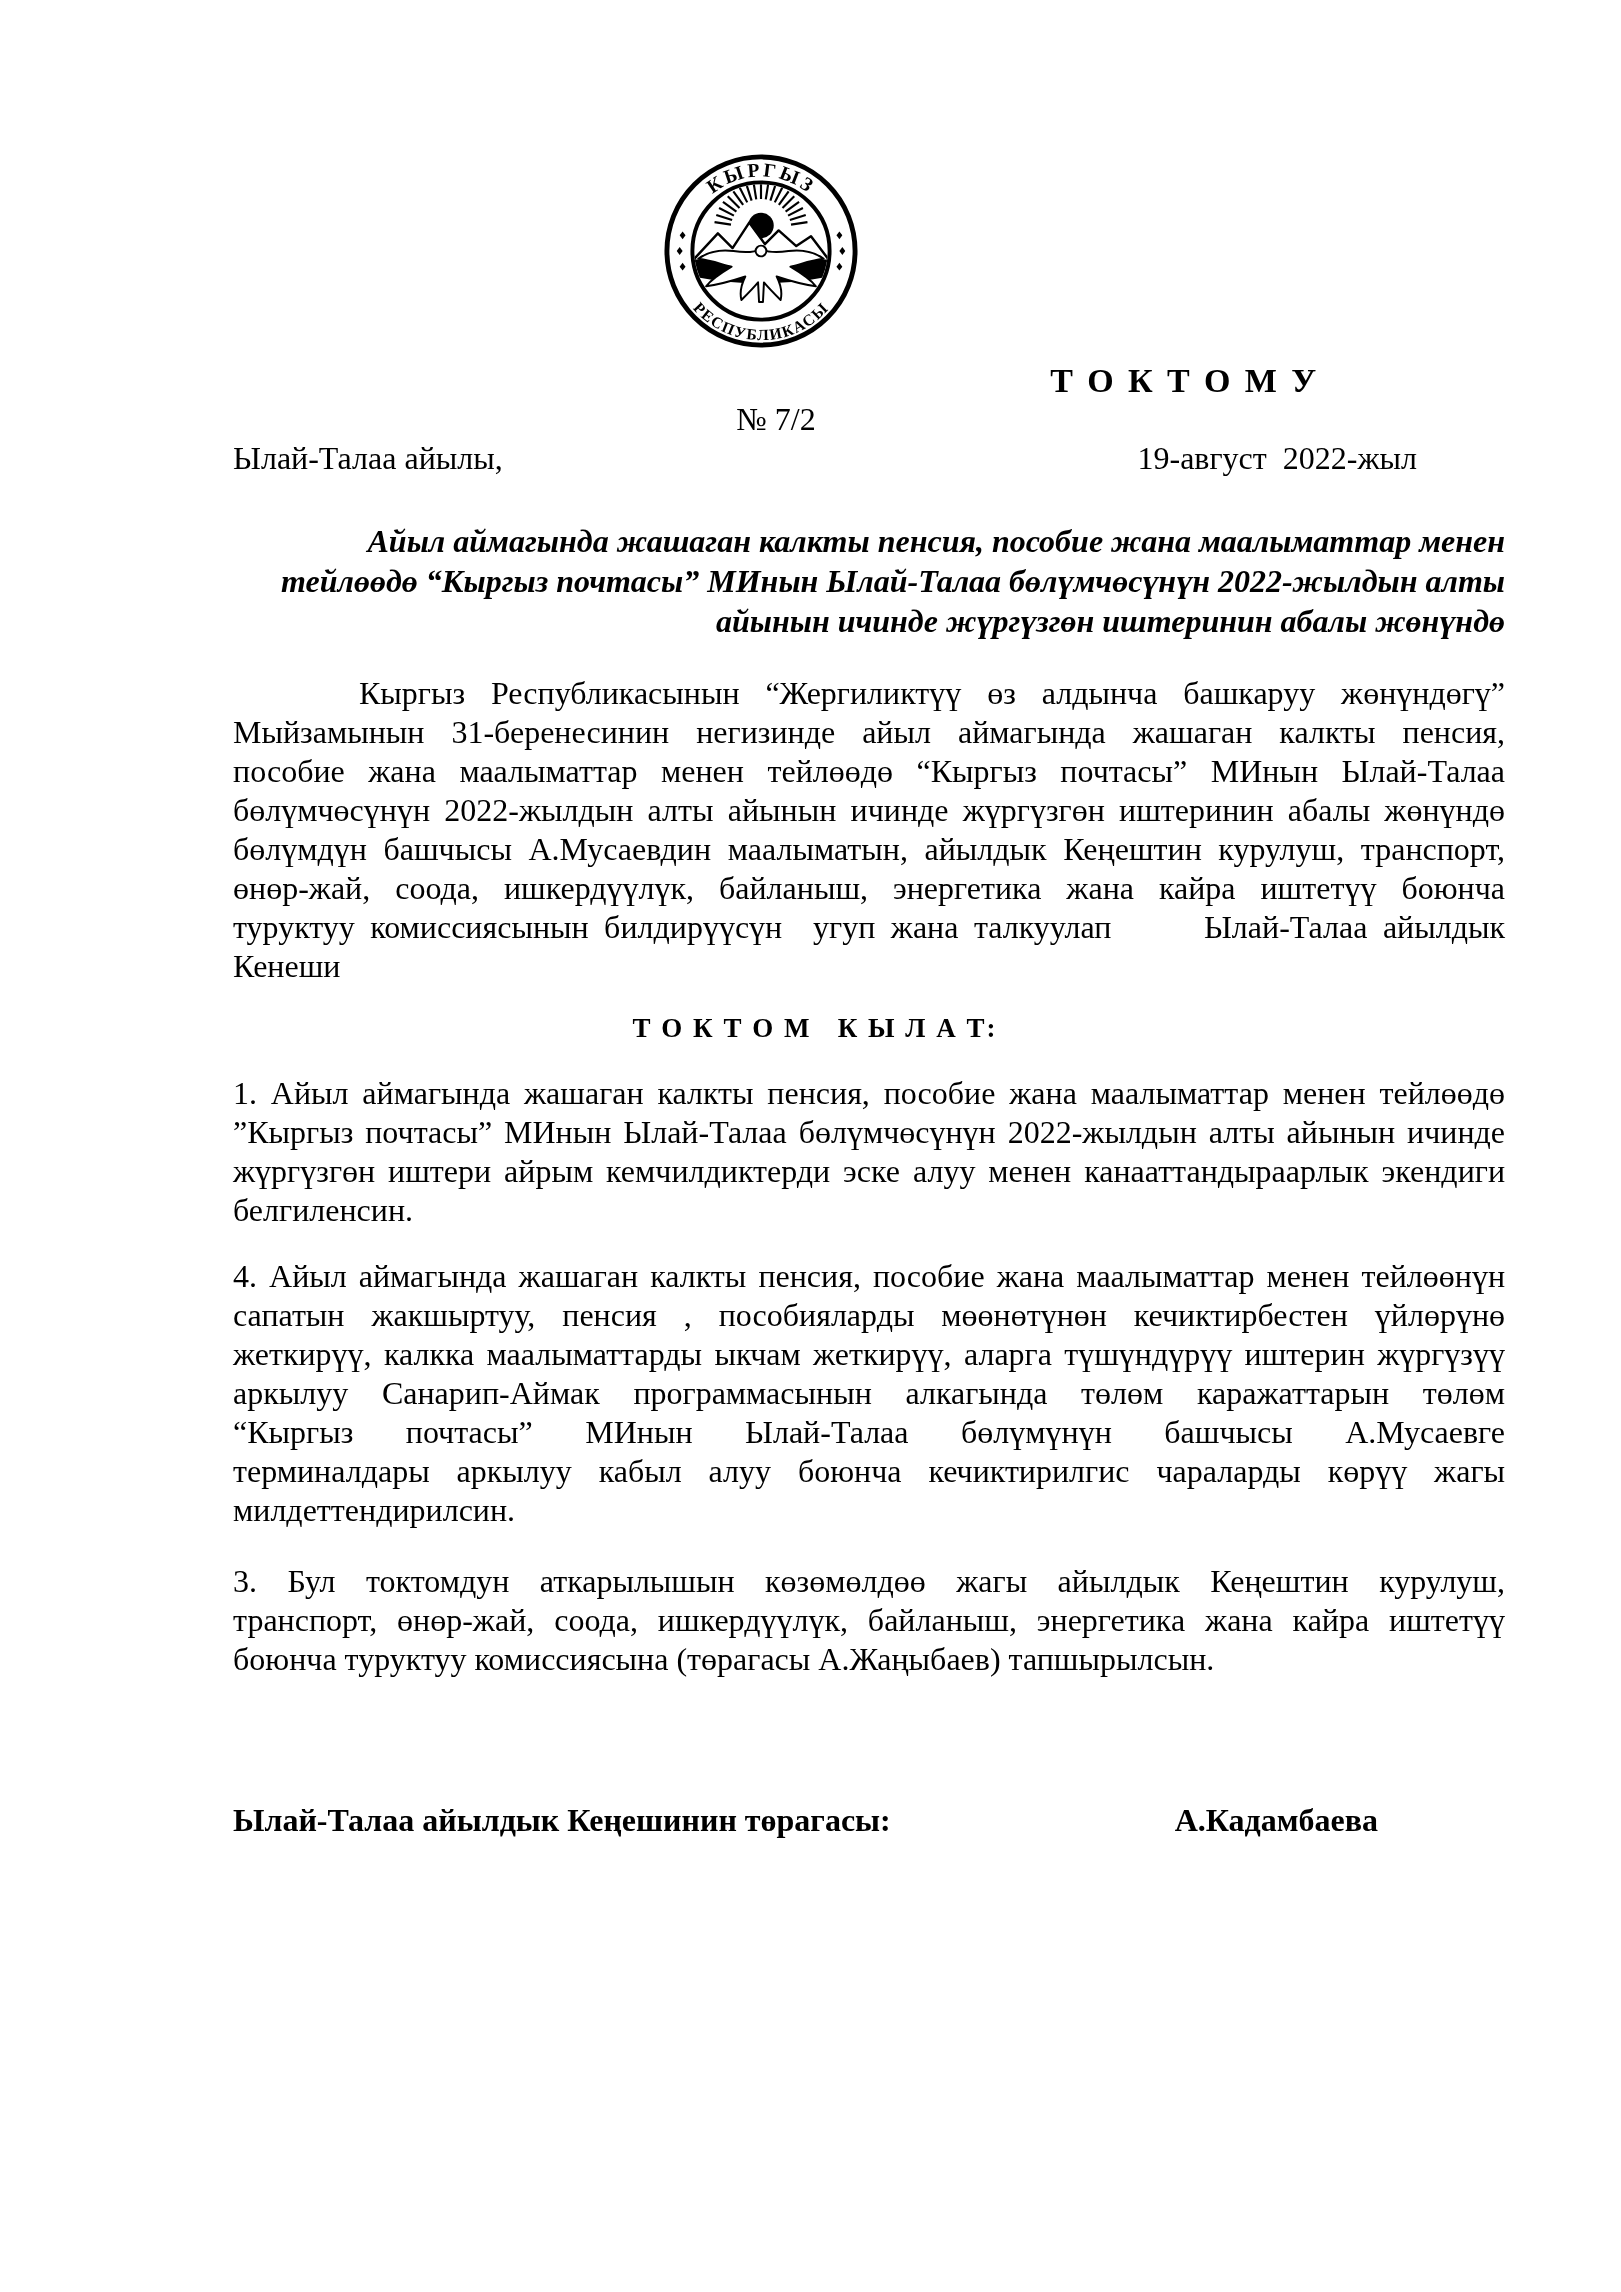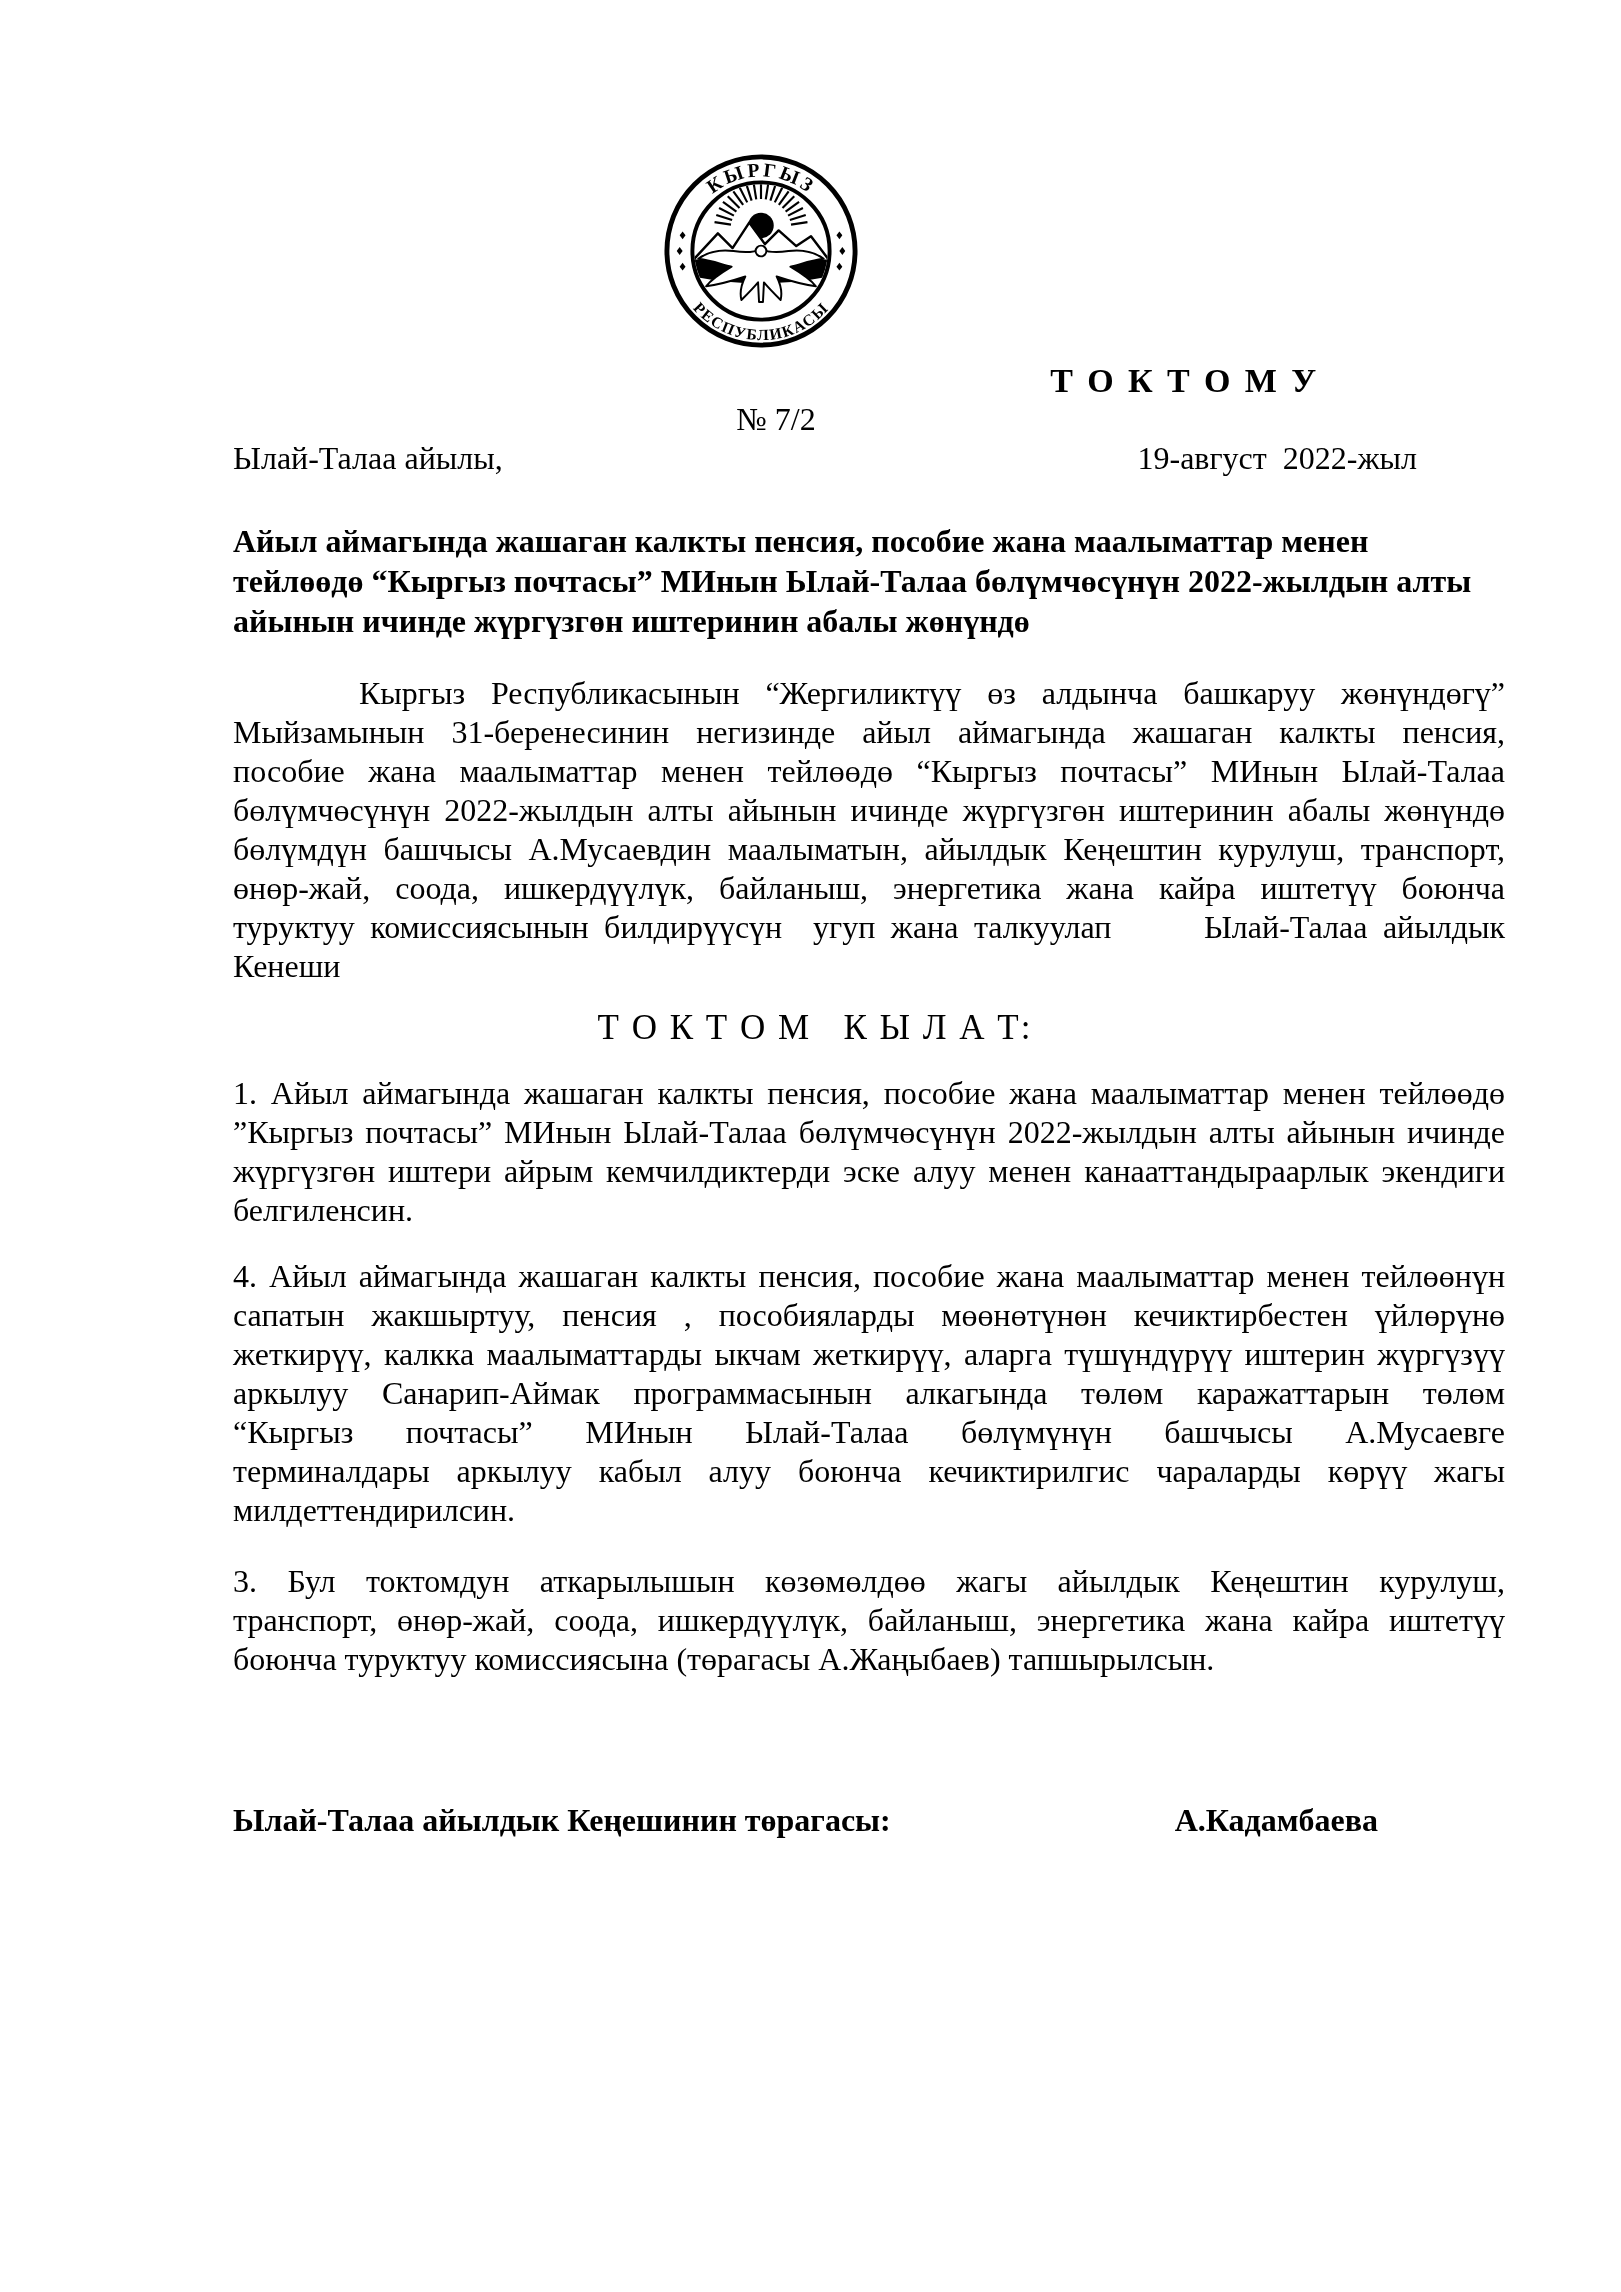--- a/index.html
+++ b/index.html
@@ -15,27 +15,27 @@
   }
   .content{margin-left:233px;margin-right:116px;}
   .emblem{width:196px;height:196px;margin:153px 0 0 430px;}
   .header-block{margin-top:7.8px;padding-right:147px;line-height:49px;}
   .header-block .line{text-align:center;}
   .doc-type{margin-top:11.8px;padding-right:186px;text-align:right;
     font-weight:bold;font-size:34px;line-height:39px;letter-spacing:2.9px;}
   .doc-number{padding-right:186px;text-align:center;line-height:39px;}
   .dateline{display:flex;justify-content:space-between;line-height:39px;padding-right:88px;}
   .subject-block{margin-top:43px;font-weight:bold;line-height:40px;}
-  .subject-block .line{text-align:left;}
+  .subject-block .line{text-align:right;font-style:italic;}
   .jblock .line{text-align:justify;text-align-last:justify;line-height:39px;}
   .jblock .line.last{text-align-last:left;}
   .preamble{margin-top:33px;}
   .preamble .line:first-child{text-indent:126px;}
   .kylat{margin-top:22.5px;padding-right:108px;text-align:center;
-    font-weight:normal;font-size:35px;line-height:40px;letter-spacing:2px;}
+    font-weight:bold;font-size:27px;line-height:40px;letter-spacing:2px;}
   .item-1{margin-top:25.5px;}
   .item-2{margin-top:27.4px;}
   .item-3{margin-top:32px;}
   .signature{display:flex;justify-content:space-between;align-items:flex-start;
     margin-top:122px;padding-right:127px;font-weight:bold;line-height:39px;}
   .emblem svg{display:block;width:100%;height:100%;}
   .emblem text{font-family:"Liberation Serif","DejaVu Serif",serif;font-weight:bold;}
 </style>
 </head>
 <body>

